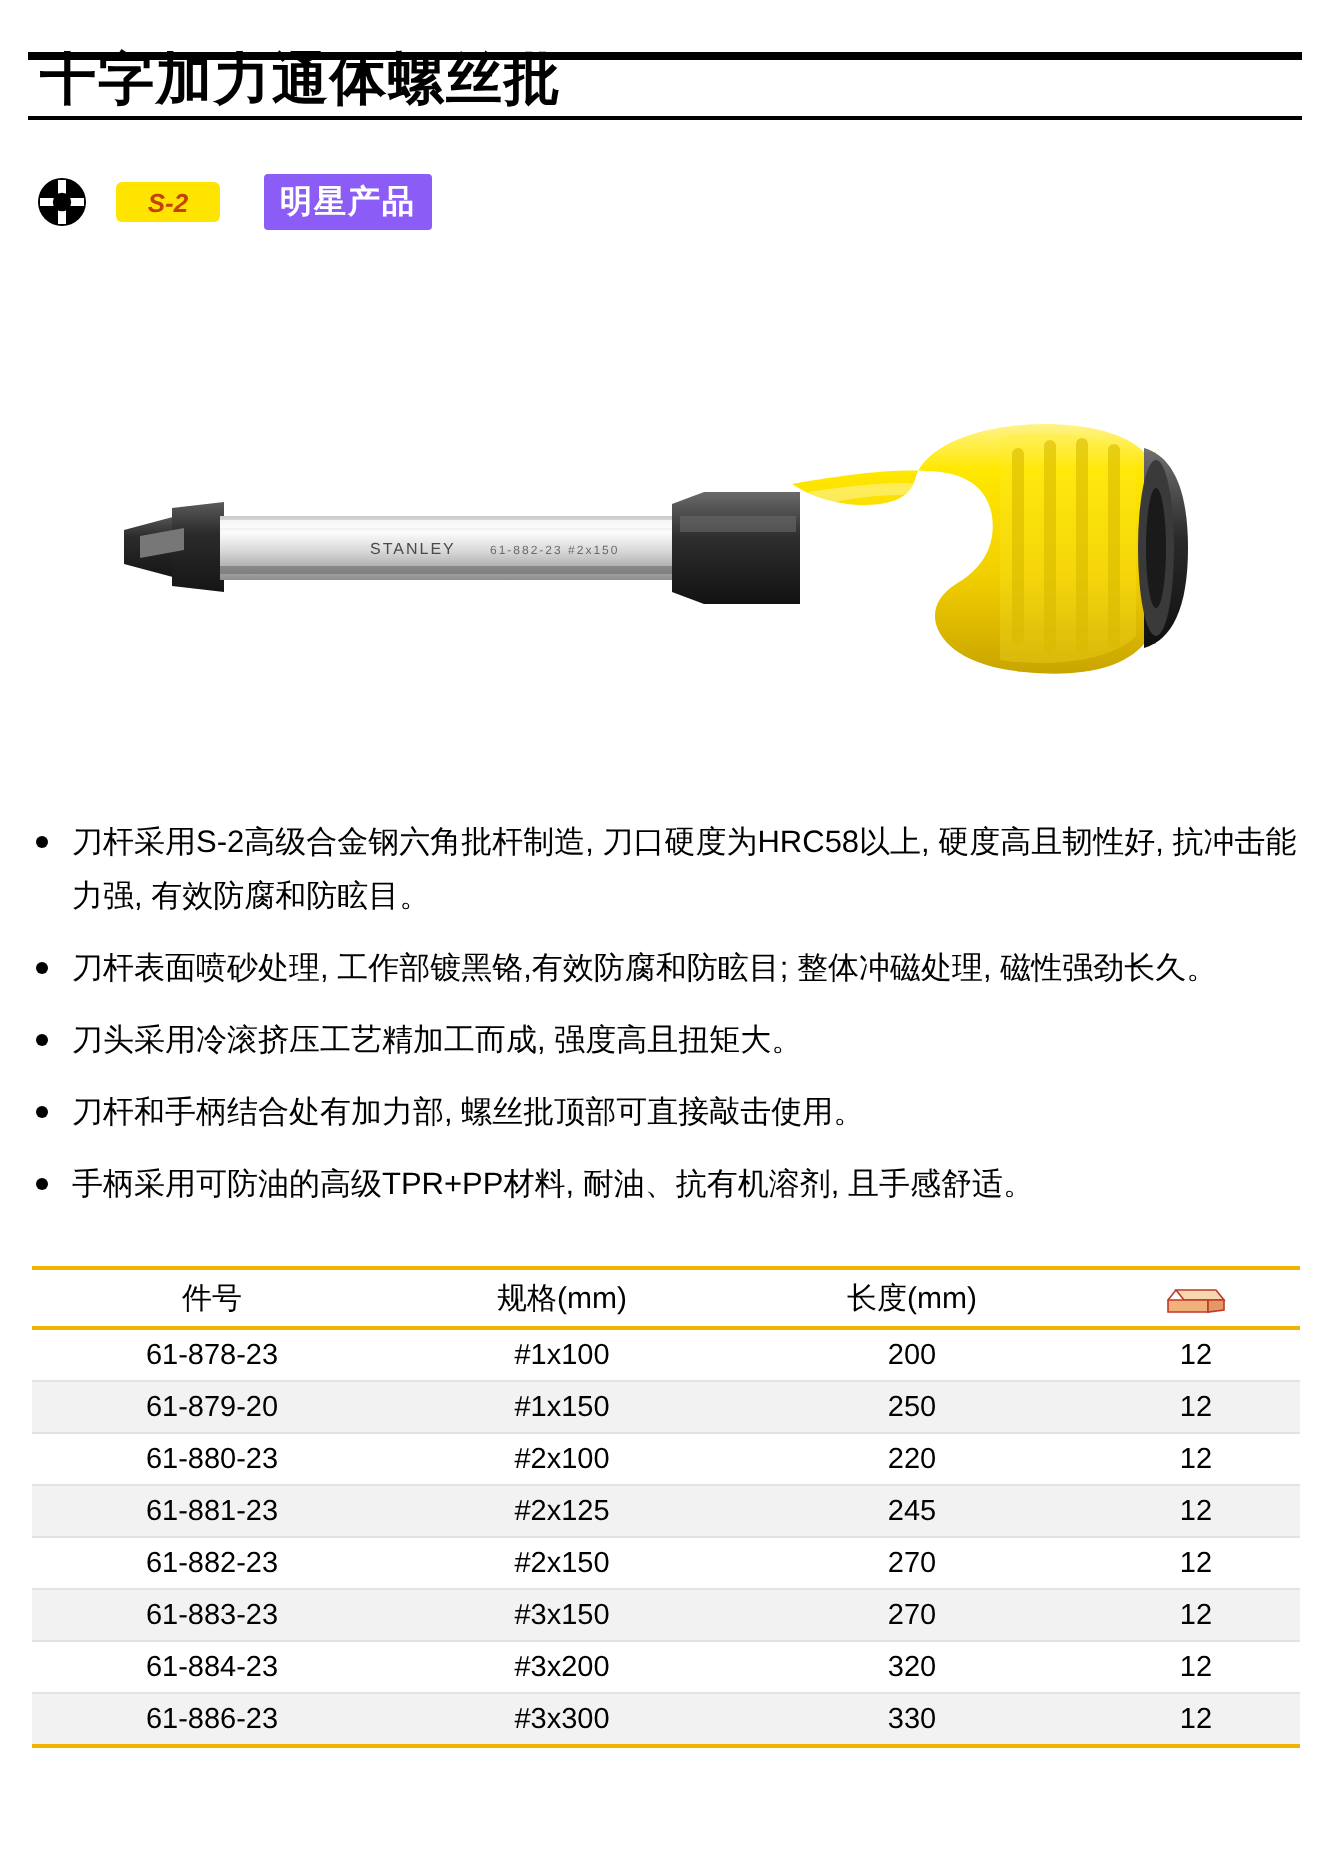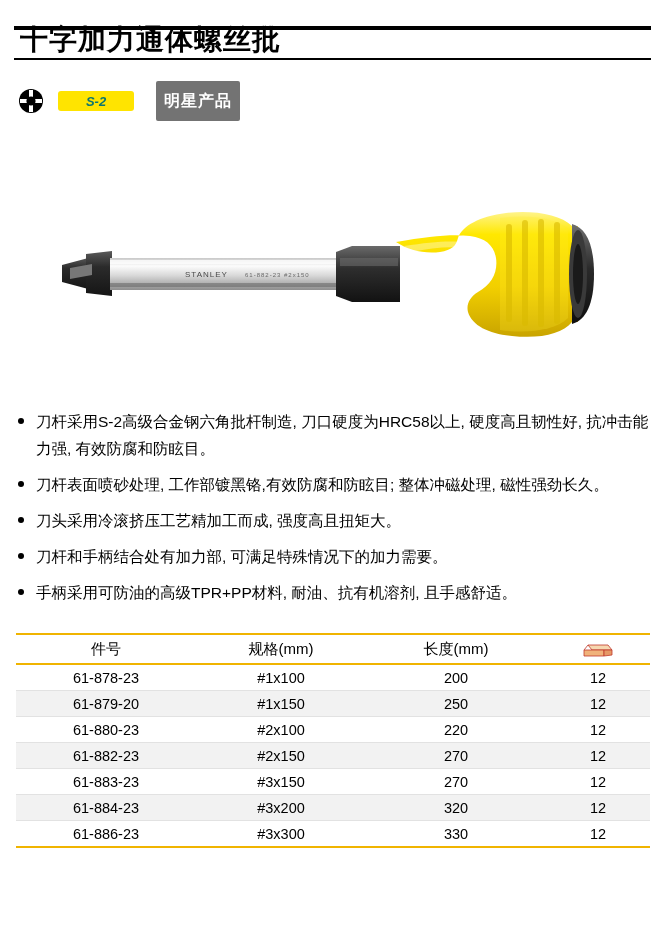--- a/index.html
+++ b/index.html
@@ -54,36 +54,36 @@
   }
   .phillips-icon {
     width: 26px;
     height: 26px;
     position: relative;
     margin-right: 14px;
   }
   .phillips-icon svg { display: block; }
 
   .s2-badge {
-    width: 76px;
+    width: 52px;
     height: 20px;
     background: #ffe400;
     border-radius: 3px;
     display: flex;
     align-items: center;
     justify-content: center;
     font-size: 13px;
     font-weight: bold;
     font-style: italic;
-    color: #0f766e;
+    color: #c2410c;
     margin-right: 22px;
   }
   .star-badge {
-    height: 40px;
-    background: #737373;
+    height: 28px;
+    background: #8b5cf6;
     border-radius: 2px;
     display: flex;
     align-items: center;
     justify-content: center;
     padding: 0 8px;
     font-size: 16px;
     font-weight: bold;
     color: #ffffff;
     letter-spacing: 1px;
   }
@@ -257,21 +257,21 @@
       <path d="M572 74 C 586 78, 594 94, 594 124 C 594 154, 586 170, 572 174 Z" fill="url(#capGrad)"></path>
       <ellipse cx="578" cy="124" rx="9" ry="44" fill="#3a3a3a"></ellipse>
       <ellipse cx="578" cy="124" rx="5" ry="30" fill="#1a1a1a"></ellipse>
     </svg>
   </div>
 
   <div class="features">
     <div class="feature"><span class="dot"></span><span>刀杆采用S-2高级合金钢六角批杆制造, 刀口硬度为HRC58以上, 硬度高且韧性好, 抗冲击能力强, 有效防腐和防眩目。</span></div>
     <div class="feature"><span class="dot"></span><span>刀杆表面喷砂处理, 工作部镀黑铬,有效防腐和防眩目; 整体冲磁处理, 磁性强劲长久。</span></div>
     <div class="feature"><span class="dot"></span><span>刀头采用冷滚挤压工艺精加工而成, 强度高且扭矩大。</span></div>
-    <div class="feature"><span class="dot"></span><span>刀杆和手柄结合处有加力部, 可满足特殊情况下的加力需要。</span></div>
+    <div class="feature"><span class="dot"></span><span>刀杆和手柄结合处有加力部, 螺丝批顶部可直接敲击使用。</span></div>
     <div class="feature"><span class="dot"></span><span>手柄采用可防油的高级TPR+PP材料, 耐油、抗有机溶剂, 且手感舒适。</span></div>
   </div>
 
   <table class="spec-table">
     <thead>
       <tr>
         <th class="col-a">件号</th>
         <th class="col-b">规格(mm)</th>
         <th class="col-c">长度(mm)</th>
         <th class="col-d box-icon">
@@ -297,20 +297,26 @@
         <td>250</td>
         <td>12</td>
       </tr>
       <tr>
         <td>61-880-23</td>
         <td>#2x100</td>
         <td>220</td>
         <td>12</td>
       </tr>
       <tr>
+        <td>61-881-23</td>
+        <td>#2x125</td>
+        <td>245</td>
+        <td>12</td>
+      </tr>
+      <tr>
         <td>61-882-23</td>
         <td>#2x150</td>
         <td>270</td>
         <td>12</td>
       </tr>
       <tr>
         <td>61-883-23</td>
         <td>#3x150</td>
         <td>270</td>
         <td>12</td>

